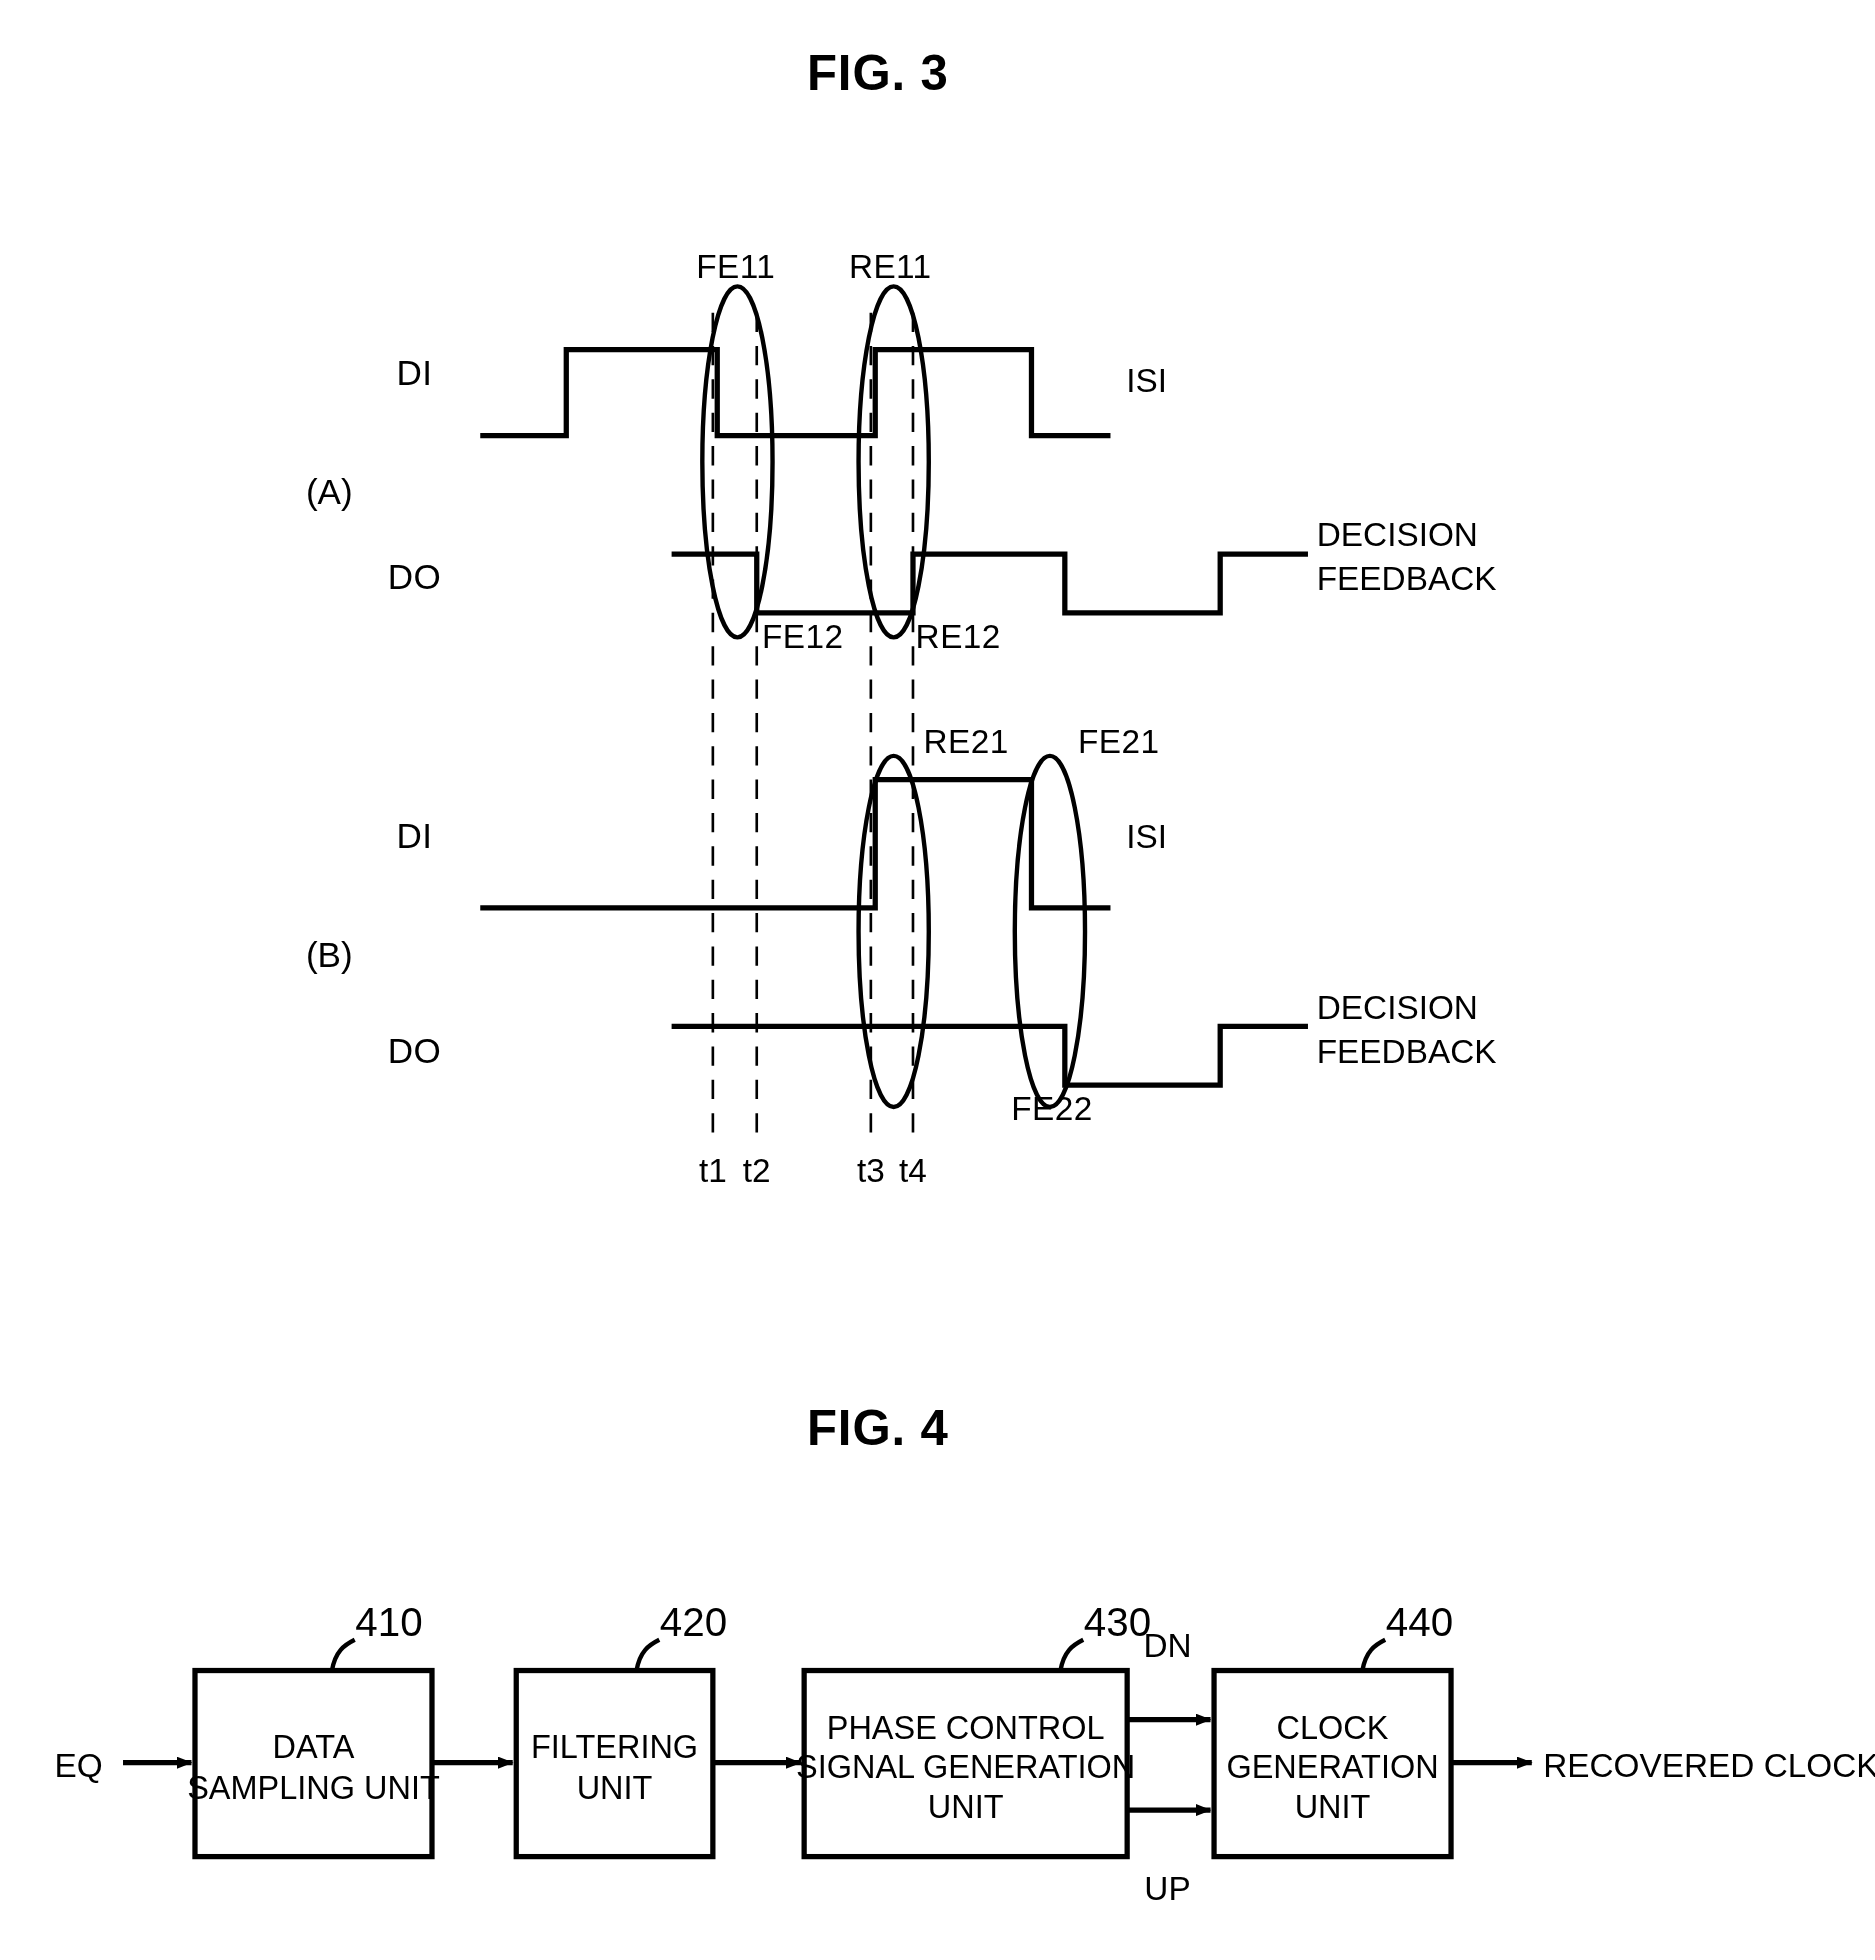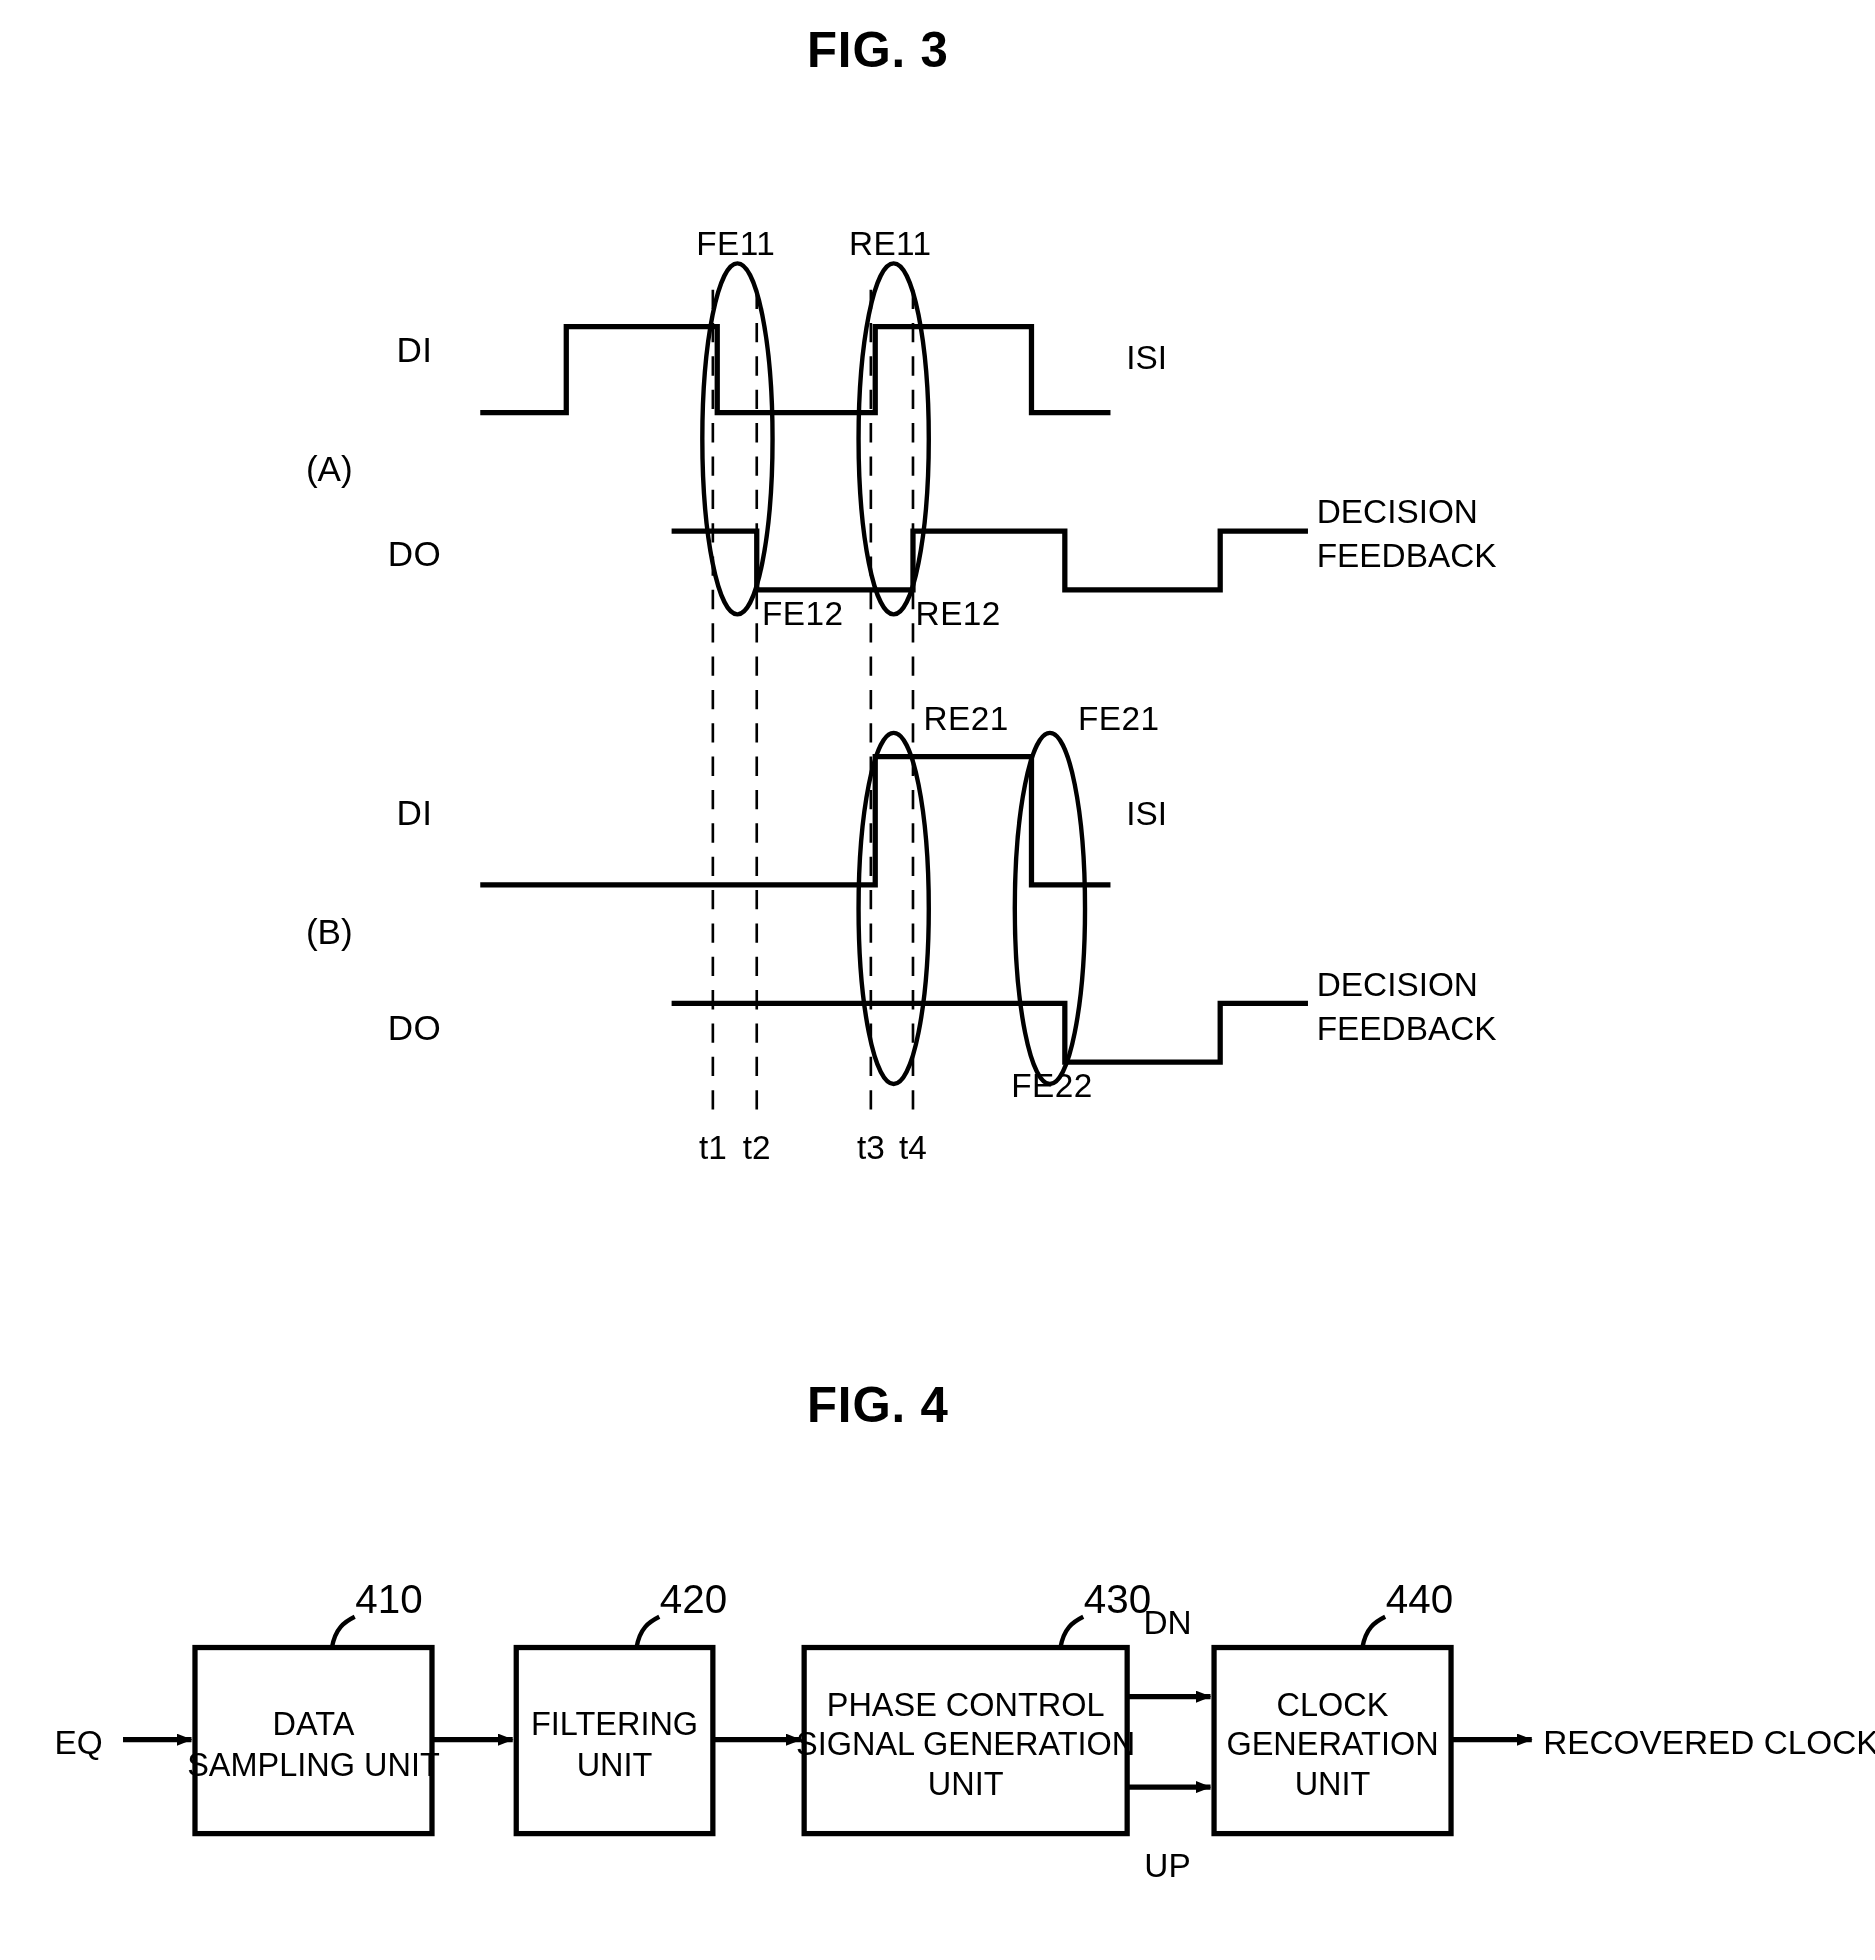--- a/index.html
+++ b/index.html
@@ -11,20 +11,21 @@
     width: 1876px;
     height: 1960px;
     position: relative;
     font-family: "Liberation Sans", sans-serif;
     color: #000000;
     overflow: hidden;
   }
   .page {
     position: absolute;
     inset: 0;
+    margin-top: 23px;
   }
   svg.figure {
     position: absolute;
     left: 0;
     top: 0;
     width: 1876px;
     height: 1960px;
     overflow: visible;
   }
   .fig-title {

